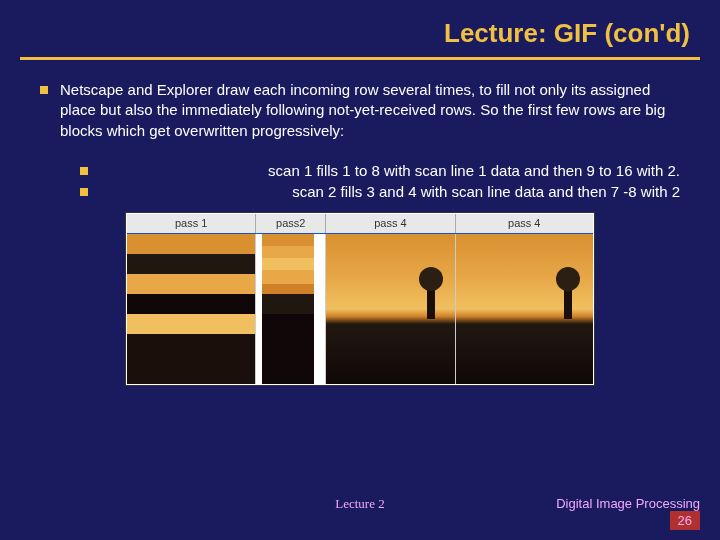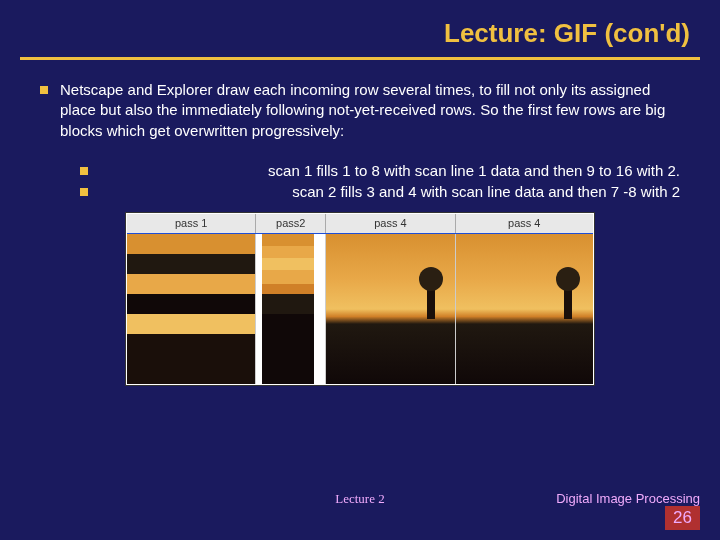--- a/index.html
+++ b/index.html
@@ -118,21 +118,21 @@
     align-items: flex-end;
     color: #f0abfc;
     font-size: 13px;
     padding: 0 20px;
     flex-direction: column;
   }
   .footer .center { position: absolute; left: 50%; transform: translateX(-50%); font-family: Liberation Serif, serif; }
   .slidenum {
     background: #b03030;
     padding: 2px 8px;
-    font-size: 17px;
+    font-size: 13px;
   }
 </style>
 </head>
 <body>
 
 <div class="title-area">
   <div class="title">Lecture: GIF (con'd)</div>
 </div>
 <div class="divider"></div>
 

